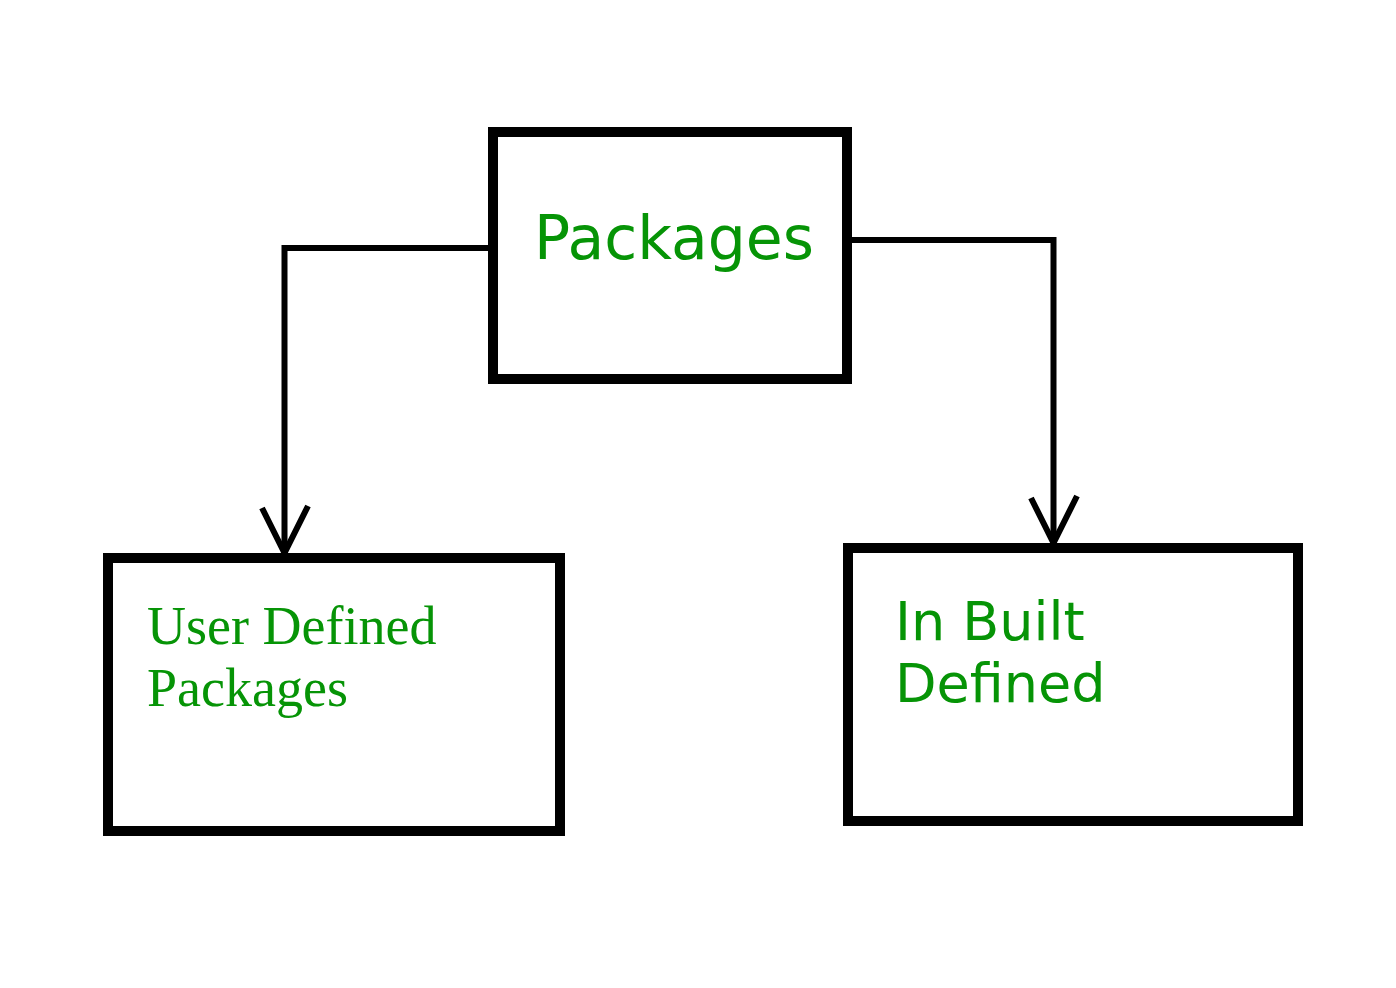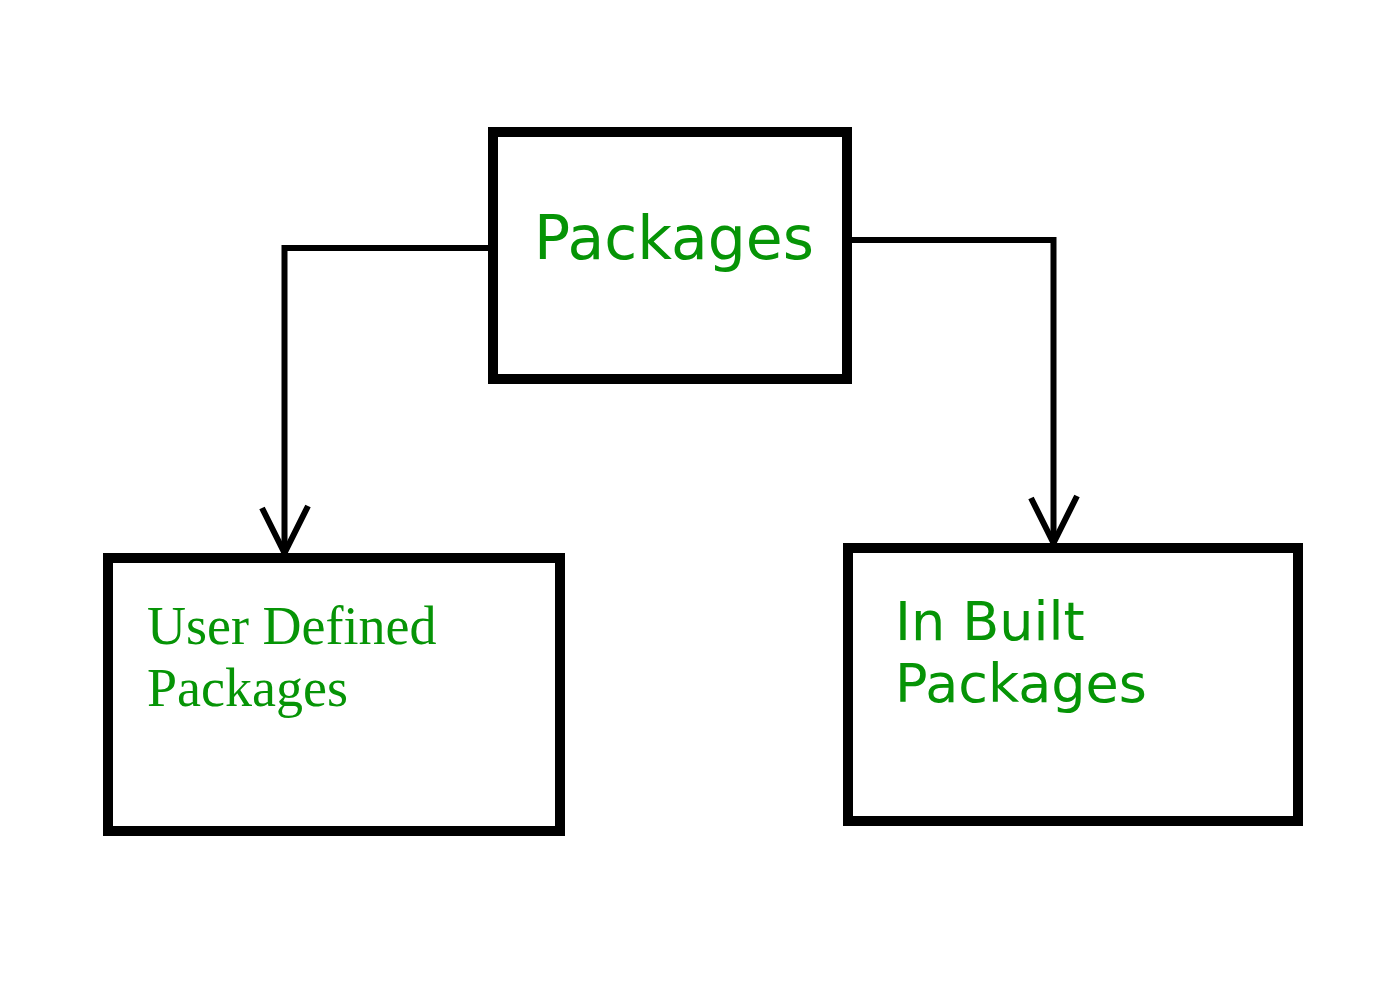--- a/index.html
+++ b/index.html
@@ -114,16 +114,16 @@
     <span class="node-label">Packages</span>
   </div>
 
   <div class="node" id="node-user-defined">
     <span class="node-label">User Defined
 Packages</span>
   </div>
 
   <div class="node" id="node-in-built">
     <span class="node-label">In Built
-Packages</span>
+Defined</span>
   </div>
 
 </div>
 
 </body></html>

